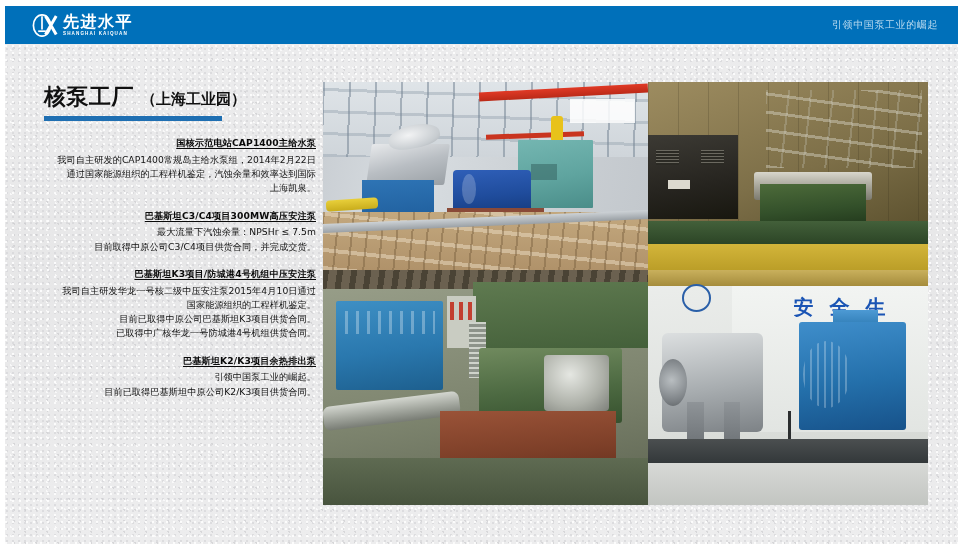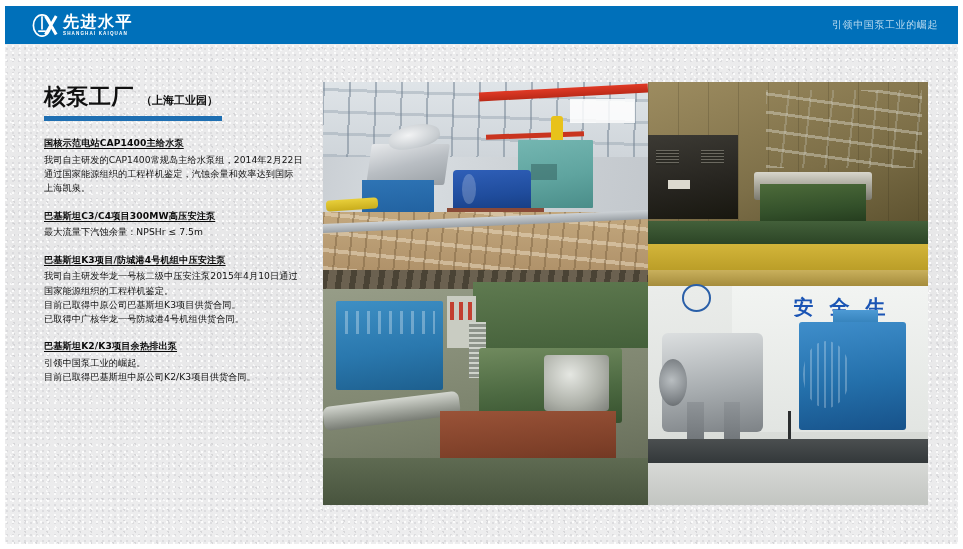--- a/index.html
+++ b/index.html
@@ -91,36 +91,37 @@
     letter-spacing: .6px;
     font-family: "DejaVu Sans", "Liberation Sans", sans-serif;
     white-space: nowrap;
   }
 
   
   .left-col {
     position: absolute;
     left: 44px; top: 82px;
     width: 272px;
+    text-align: right;
   }
   .page-title {
     display: flex;
     align-items: baseline;
     gap: 7px;
     white-space: nowrap;
   }
   .title-main {
     font-size: 22px;
     font-weight: 700;
     color: #101010;
     letter-spacing: .5px;
     font-family: "DejaVu Sans", "Liberation Sans", sans-serif;
   }
   .title-sub {
-    font-size: 11px;
+    font-size: 15px;
     font-weight: 700;
     color: #101010;
     font-family: "DejaVu Sans", "Liberation Sans", sans-serif;
   }
   .title-rule {
     margin-top: 4px;
     width: 178px;
     height: 5px;
     background: #1f6fb2;
   }
@@ -509,20 +510,21 @@
       <div class="text-block">
         <div class="block-heading">国核示范电站CAP1400主给水泵</div>
         <div class="block-line">我司自主研发的CAP1400常规岛主给水泵组，2014年2月22日</div>
         <div class="block-line">通过国家能源组织的工程样机鉴定，汽蚀余量和效率达到国际</div>
         <div class="block-line">上海凯泉。</div>
       </div>
 
       <div class="text-block">
         <div class="block-heading">巴基斯坦C3/C4项目300MW高压安注泵</div>
         <div class="block-line">最大流量下汽蚀余量：NPSHr ≤ 7.5m</div>
+        <div class="block-line">目前取得中原公司C3/C4项目供货合同，并完成交货。</div>
       </div>
 
       <div class="text-block">
         <div class="block-heading">巴基斯坦K3项目/防城港4号机组中压安注泵</div>
         <div class="block-line">我司自主研发华龙一号核二级中压安注泵2015年4月10日通过</div>
         <div class="block-line">国家能源组织的工程样机鉴定。</div>
         <div class="block-line">目前已取得中原公司巴基斯坦K3项目供货合同。</div>
         <div class="block-line">已取得中广核华龙一号防城港4号机组供货合同。</div>
       </div>
 

